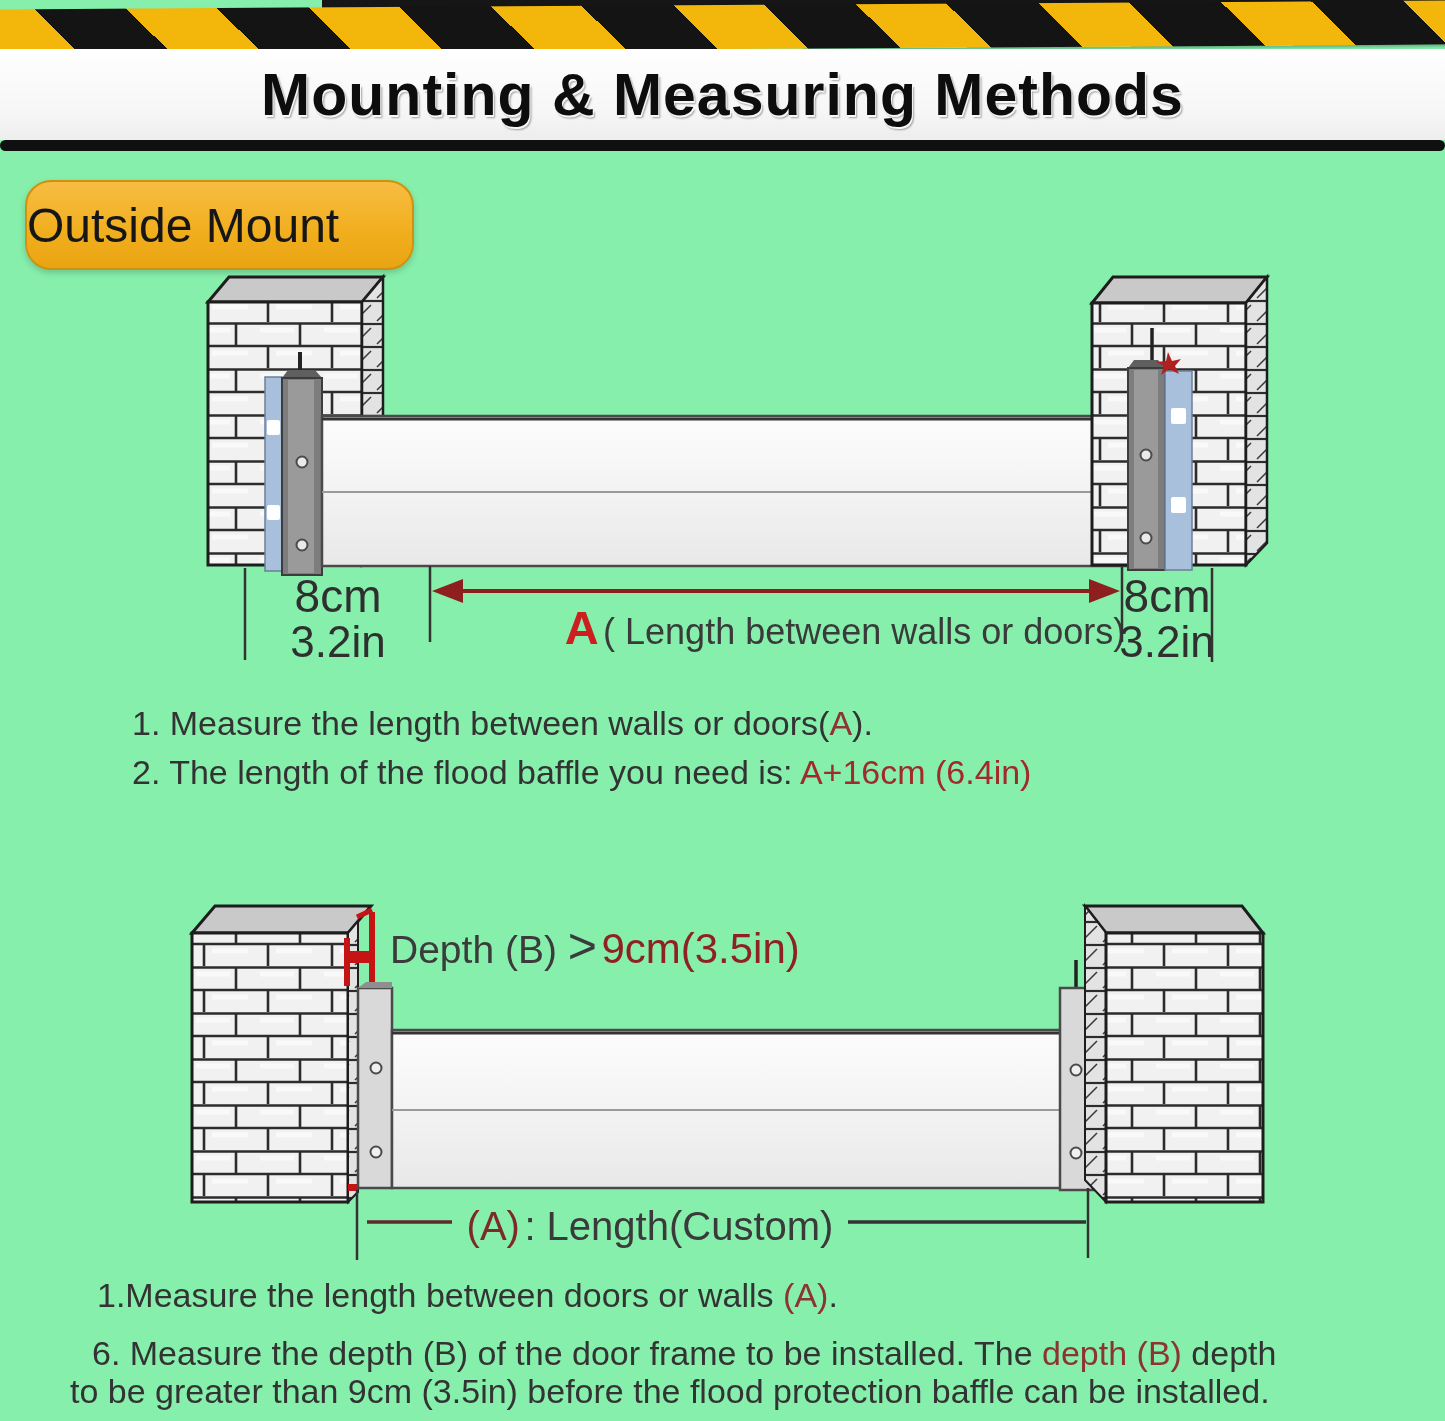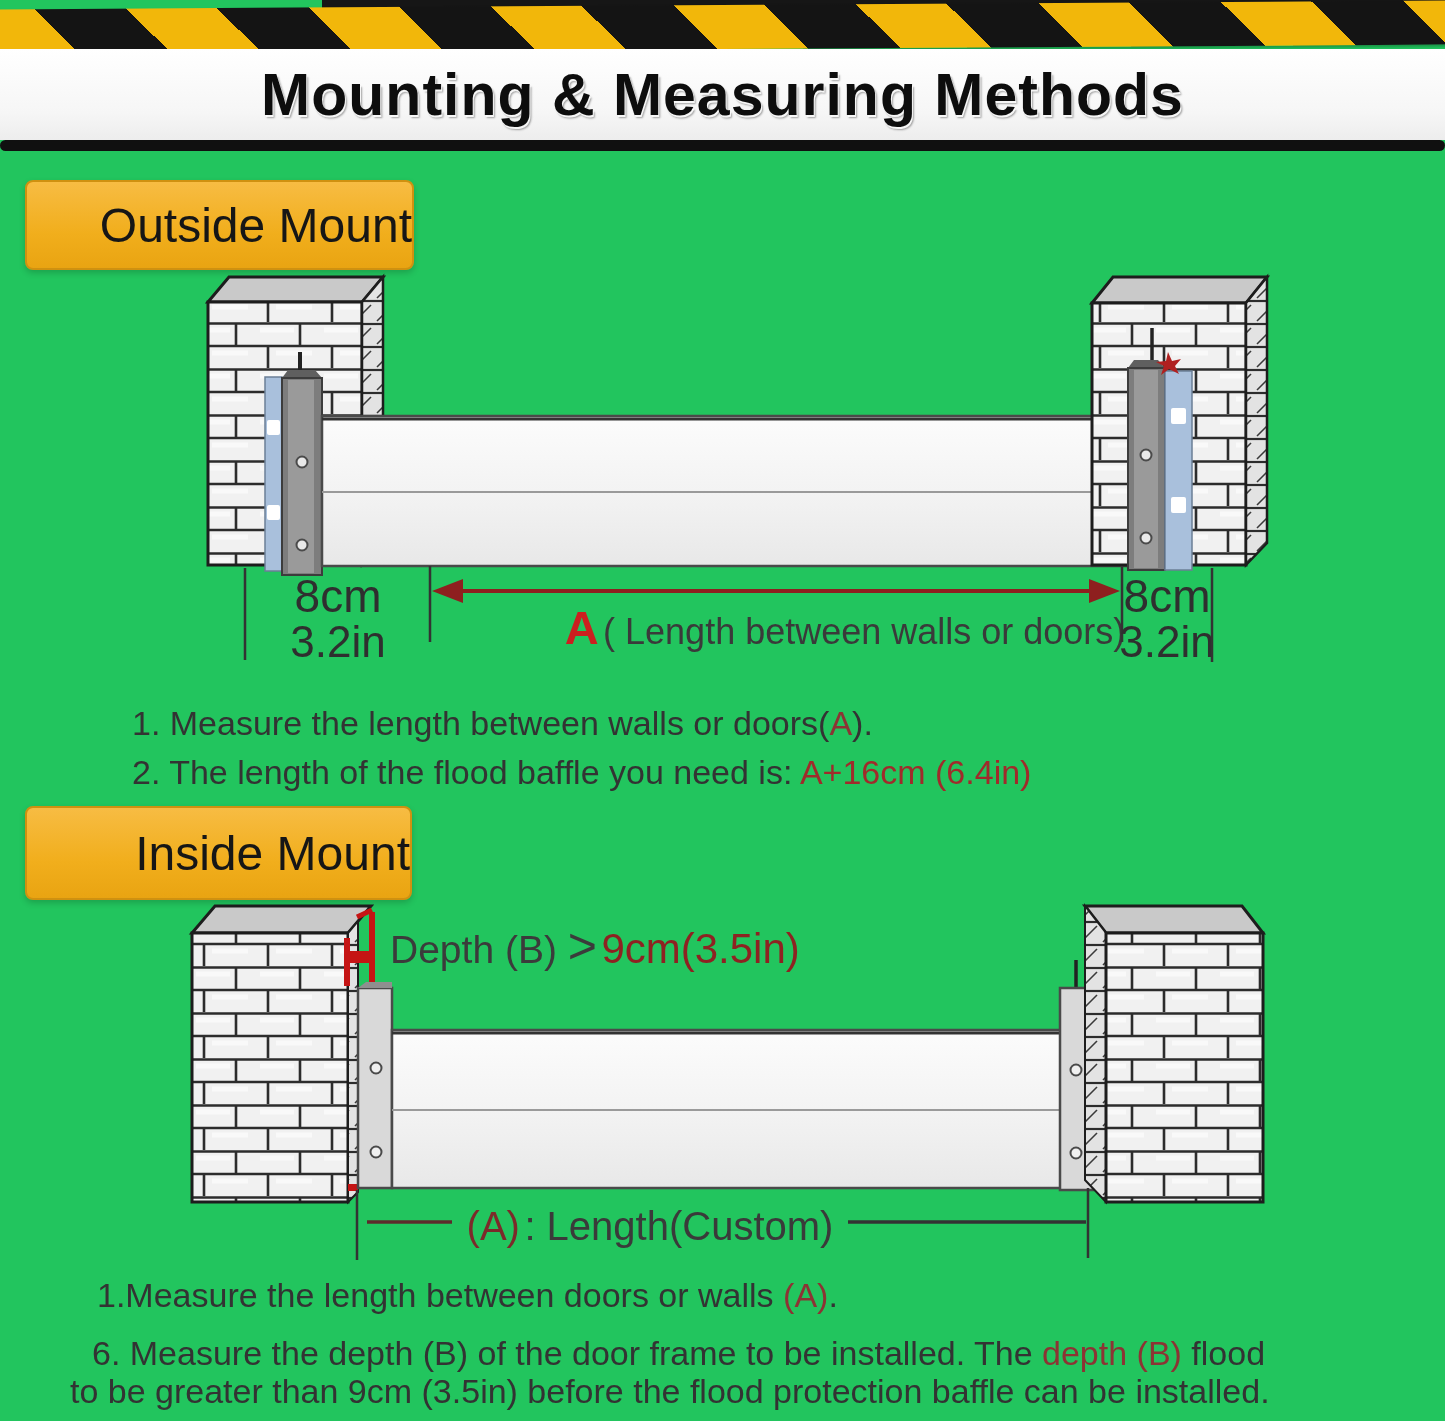--- a/index.html
+++ b/index.html
@@ -1,35 +1,35 @@
 <!DOCTYPE html>
 <html><head>
 <meta charset="utf-8">
 <style>
   html,body{margin:0;padding:0;background:#fff;}
   body{font-family:"Liberation Sans", sans-serif;}
-  .page{position:relative;width:1445px;height:1421px;background:#22c55e;overflow:hidden;}
+  .page{position:relative;width:1445px;height:1421px;background:#86efac;overflow:hidden;}
 
   
   .tape-back{position:absolute;left:322px;right:-6px;top:0;height:13px;background:#161616;
              transform:rotate(-0.25deg);transform-origin:left center;}
   .hazard{position:absolute;left:-12px;right:-12px;top:5px;height:44px;
           background:repeating-linear-gradient(45deg,#f2b70a 0 64px,#141414 64px 129px);
           transform:rotate(-0.35deg);box-shadow:0 2px 3px rgba(0,0,0,.25);}
   .title-band{position:absolute;left:0;right:0;top:49px;height:91px;
               background:linear-gradient(180deg,#ffffff 0%,#f6f6f6 70%,#ededed 100%);
               display:flex;align-items:center;justify-content:center;}
   .title-band .title{font-size:59px;font-weight:bold;color:#0d0d0d;letter-spacing:1px;
                      text-shadow:1px 2px 0 rgba(255,255,255,.9), 2px 3px 2px rgba(0,0,0,.35);}
   .header-underline{position:absolute;left:0;right:0;top:140px;height:11px;background:#101010;border-radius:8px;}
 
   
-  .badge{position:absolute;display:flex;align-items:center;justify-content:flex-end;
+  .badge{position:absolute;display:flex;align-items:center;justify-content:flex-start;
          background:linear-gradient(180deg,#f7bc43 0%,#f1ae1c 60%,#e9a412 100%);
-         border:2px solid #cf9110;border-radius:8px;color:#161616;font-size:48px;
+         border:2px solid #cf9110;border-radius:26px;color:#161616;font-size:48px;
          box-shadow:0 3px 6px rgba(0,0,0,.18);}
   .badge.outside{left:25px;top:180px;width:385px;height:86px;}
   .badge.inside{left:25px;top:806px;width:383px;height:90px;}
 
   
   svg{position:absolute;left:0;}
   svg text{font-family:"Liberation Sans", sans-serif;}
   #svg-outside{top:258px;}
   #svg-inside{top:898px;}
 
@@ -45,23 +45,20 @@
 
   <div class="tape-back"></div>
   <div class="hazard"></div>
   <div class="title-band">
     <div class="title">Mounting &amp; Measuring Methods</div>
   </div>
   <div class="header-underline"></div>
 
   <div class="badge outside">
     <span>Outside Mount</span>
-  </div>
-  <div class="badge inside">
-    <span>Inside Mount</span>
   </div>
 
   <svg id="svg-outside" width="1445" height="412" viewBox="0 258 1445 412">
     <defs>
       <pattern id="brick" width="64" height="46" patternUnits="userSpaceOnUse">
         <rect width="64" height="46" fill="#f1f1f1"></rect>
         <path d="M0,1.5 H64 M0,24 H64" stroke="#2c2c2c" stroke-width="2.6" fill="none"></path>
         <path d="M44,1.5 V24 M12,24 V46.5" stroke="#2c2c2c" stroke-width="2.6" fill="none"></path>
         <path d="M4,8 H38 M20,31 H56" stroke="#ffffff" stroke-width="5" opacity="0.55" fill="none"></path>
       </pattern>
@@ -203,19 +200,19 @@
       <tspan fill="#3a3a3a" font-size="40">: Length(Custom)</tspan>
     </text>
     <line x1="848" y1="1222" x2="1086" y2="1222" stroke="#333" stroke-width="3.5"></line>
     <line x1="1088" y1="1188" x2="1088" y2="1258" stroke="#333" stroke-width="2.5"></line>
   </svg>
 
   <div class="instr" style="left:97px;top:1276px;text-align:right;">
     <span>1.Measure the length between doors or walls </span><span class="em2">(A)</span><span>.</span>
   </div>
   <div class="instr" style="left:92px;top:1334px;">
-    <span>6. Measure the depth (B) of the door frame to be installed. The </span><span class="em2">depth (B)</span><span> flood</span>
+    <span>6. Measure the depth (B) of the door frame to be installed. The </span><span class="em2">depth (B)</span><span> depth</span>
   </div>
   <div class="instr" style="left:70px;top:1372px;">
     <span>to be greater than 9cm (3.5in) before the flood protection baffle can be installed.</span>
   </div>
 
 </div>
 
 </body></html>

